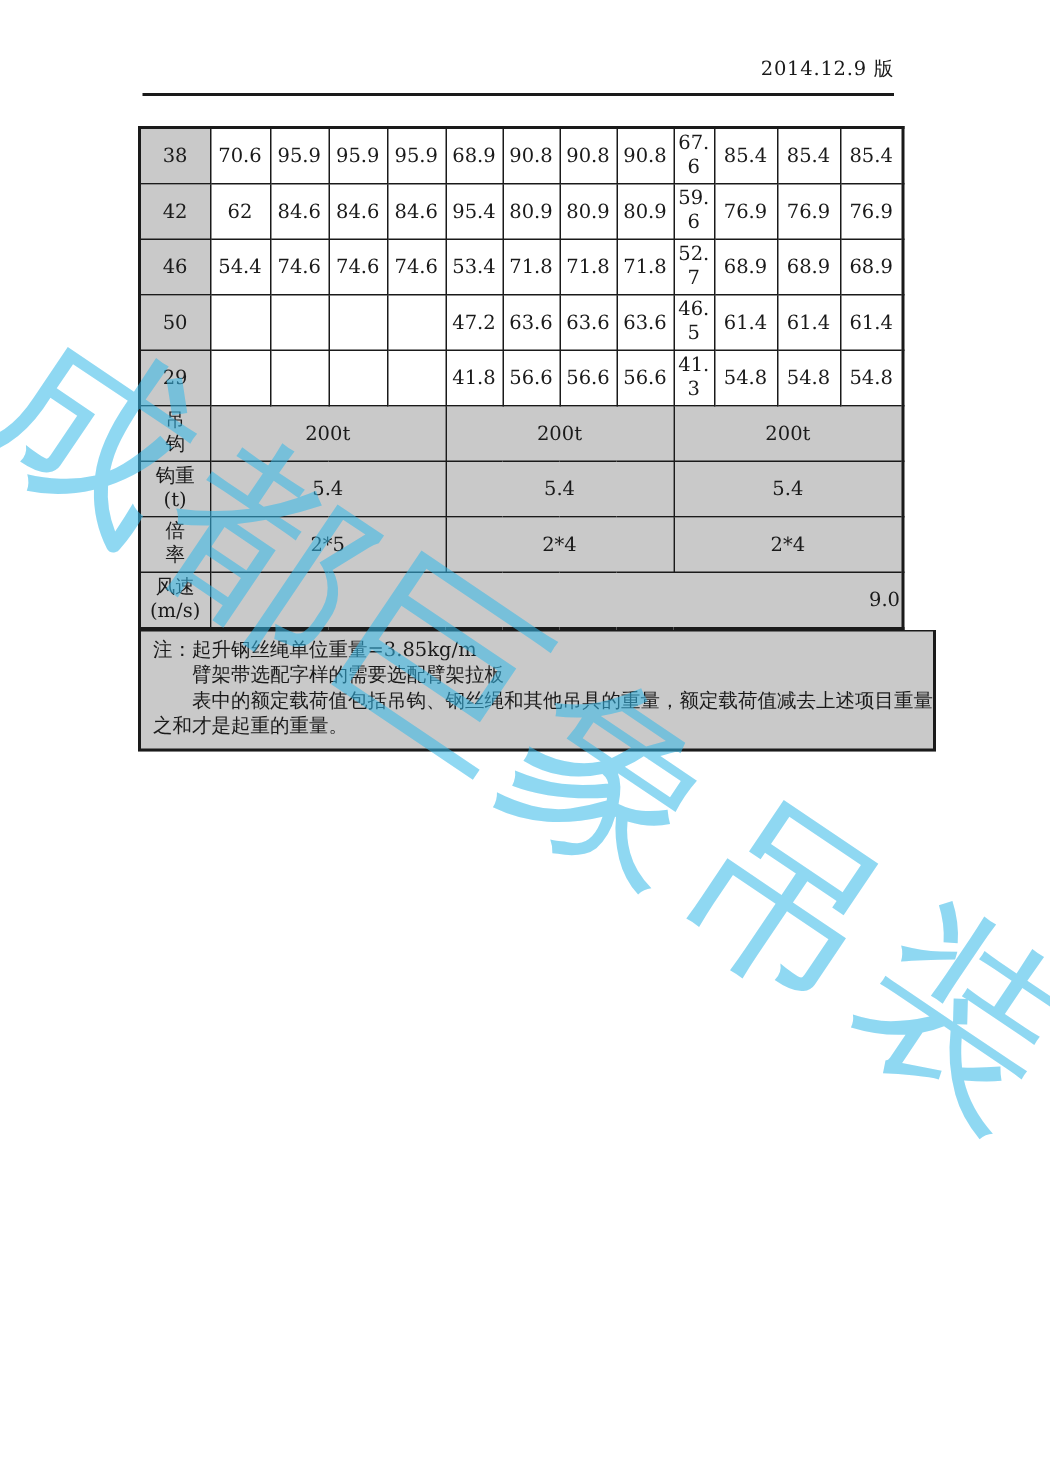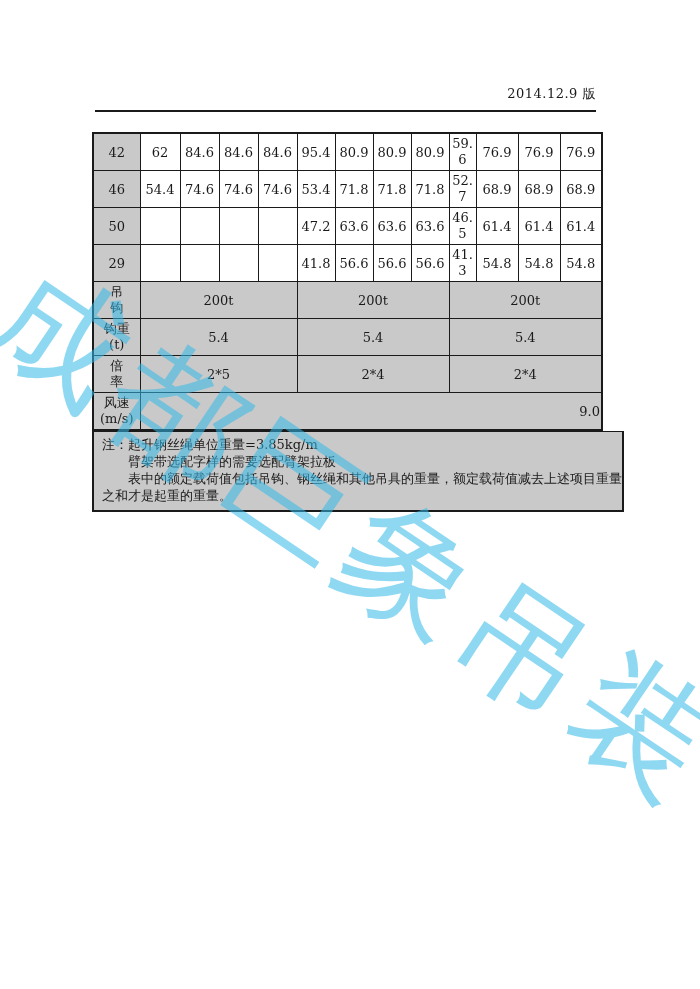--- a/index.html
+++ b/index.html
@@ -1,19 +1,19 @@
 <!DOCTYPE html>
 <html style="--section-bg: #c9c9c9; --border-color: #1a1a1a; --text-color: #1a1a1a; --watermark-color: #35b9e9; --watermark-opacity: 0.55;"><head>
 <meta charset="utf-8">
 <style>
   html,body{margin:0;padding:0;background:#ffffff;}
   .page{
     position:relative;width:700px;height:791px;background:#ffffff;
     font-family:"DejaVu Serif","Liberation Serif",serif;
-    color:var(--text-color,#1a1a1a);overflow:hidden;margin-top:48px;
+    color:var(--text-color,#1a1a1a);overflow:hidden;
   }
   .version{
     position:absolute;left:95px;top:37px;width:501px;
     text-align:right;font-size:13px;letter-spacing:0.5px;
   }
   .header-rule{
     position:absolute;left:95px;top:62px;width:501px;height:2px;
     background:var(--border-color,#1a1a1a);
   }
   .tablewrap{position:absolute;left:92px;top:84px;width:-moz-fit-content;width:fit-content;z-index:1;}
@@ -70,20 +70,35 @@
           <col style="width:38px">
         <col style="width:38px">
           <col style="width:38px">
           <col style="width:38px">
         <col style="width:27px">
           <col style="width:42px">
           <col style="width:42px">
         <col style="width:42px">
       </colgroup>
       <tbody id="boom-rows" data-name="boom-rows-body">
+          <tr data-name="boom-row">
+            <td class="rowhead" data-name="boom-length-cell">38</td>
+            <td class="num" data-name="load-value-cell">70.6</td>
+            <td class="num" data-name="load-value-cell">95.9</td>
+            <td class="num" data-name="load-value-cell">95.9</td>
+            <td class="num" data-name="load-value-cell">95.9</td>
+            <td class="num" data-name="load-value-cell">68.9</td>
+            <td class="num" data-name="load-value-cell">90.8</td>
+            <td class="num" data-name="load-value-cell">90.8</td>
+            <td class="num" data-name="load-value-cell">90.8</td>
+            <td class="num wrapcell" data-name="load-value-cell">67.6</td>
+            <td class="num" data-name="load-value-cell">85.4</td>
+            <td class="num" data-name="load-value-cell">85.4</td>
+            <td class="num" data-name="load-value-cell">85.4</td>
+          </tr>
           <tr data-name="boom-row">
             <td class="rowhead" data-name="boom-length-cell">42</td>
             <td class="num" data-name="load-value-cell">62</td>
             <td class="num" data-name="load-value-cell">84.6</td>
             <td class="num" data-name="load-value-cell">84.6</td>
             <td class="num" data-name="load-value-cell">84.6</td>
             <td class="num" data-name="load-value-cell">95.4</td>
             <td class="num" data-name="load-value-cell">80.9</td>
             <td class="num" data-name="load-value-cell">80.9</td>
             <td class="num" data-name="load-value-cell">80.9</td>

